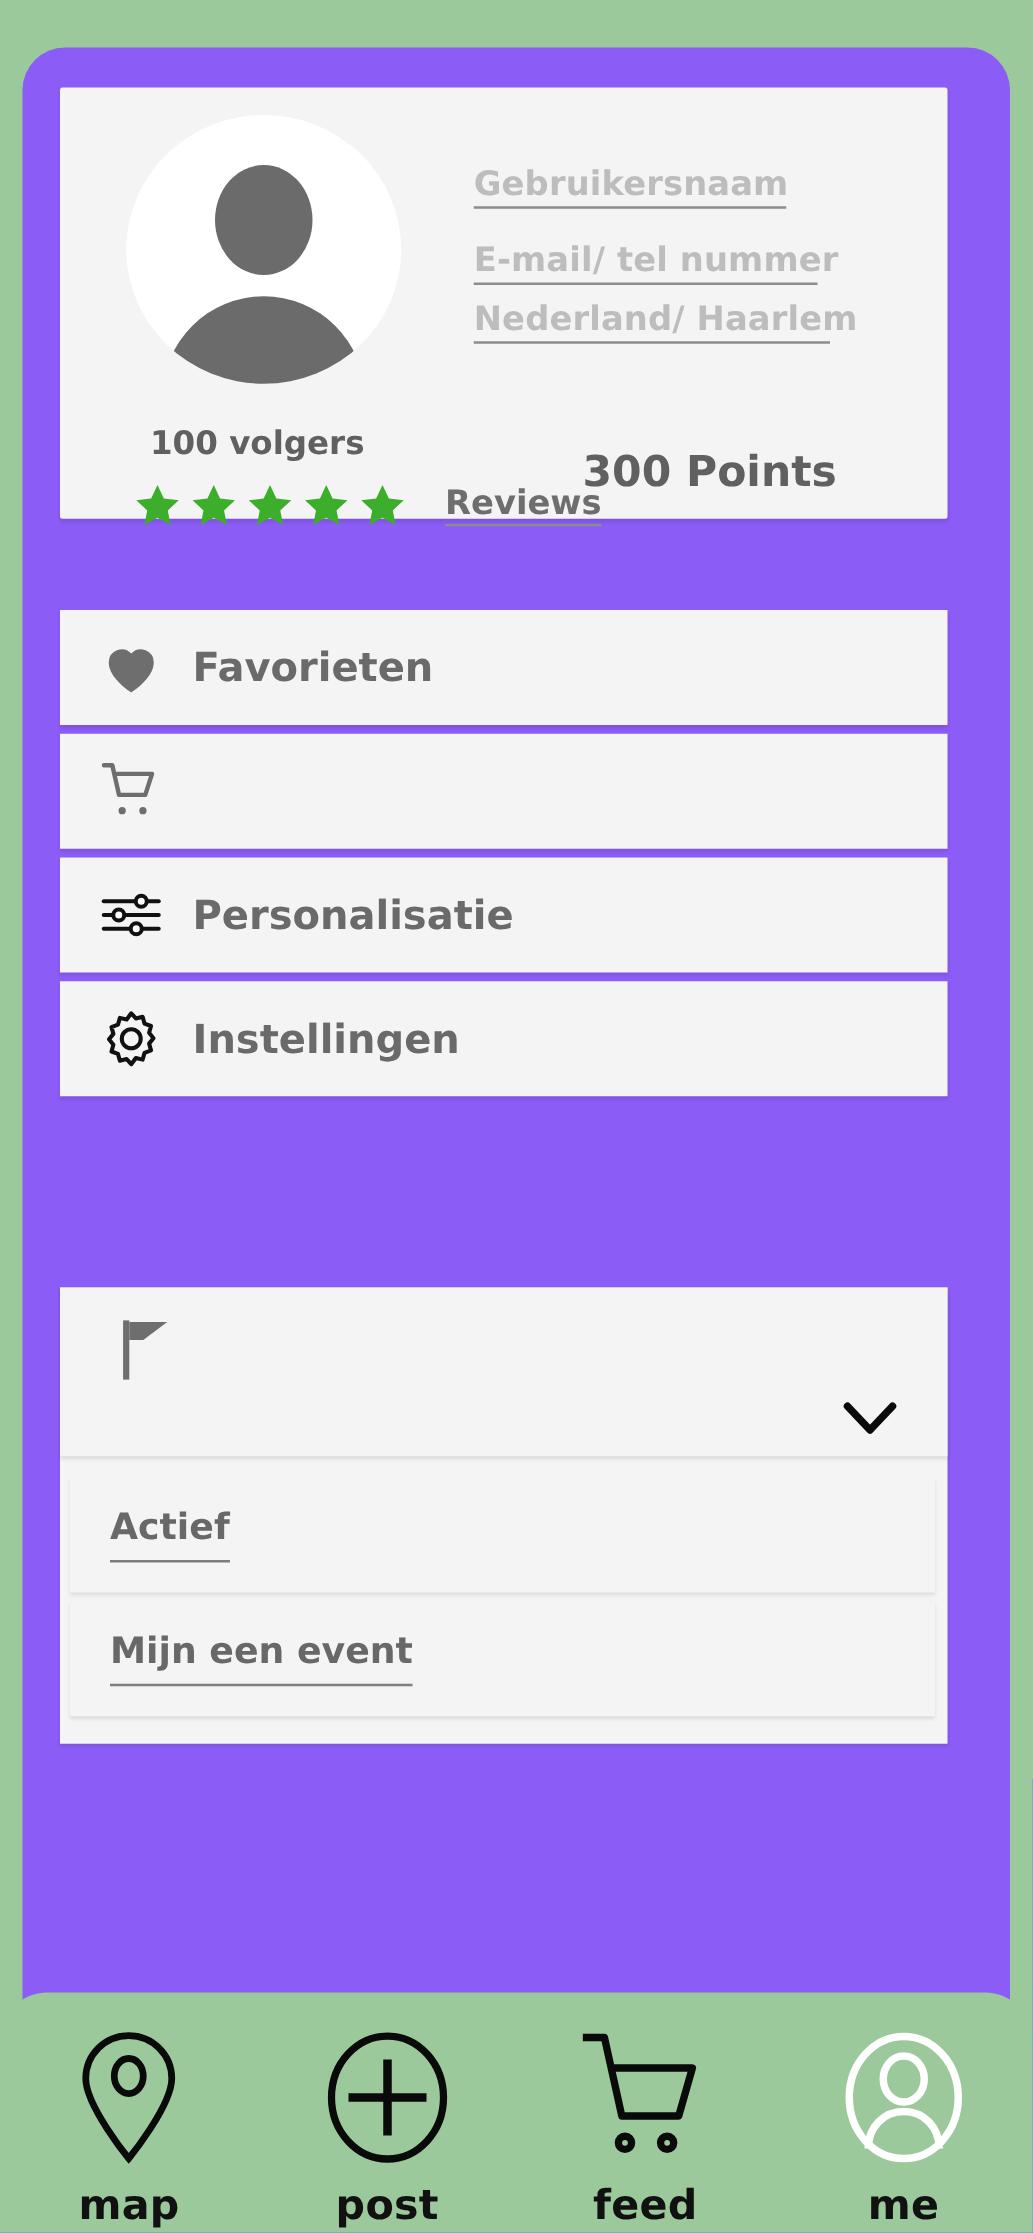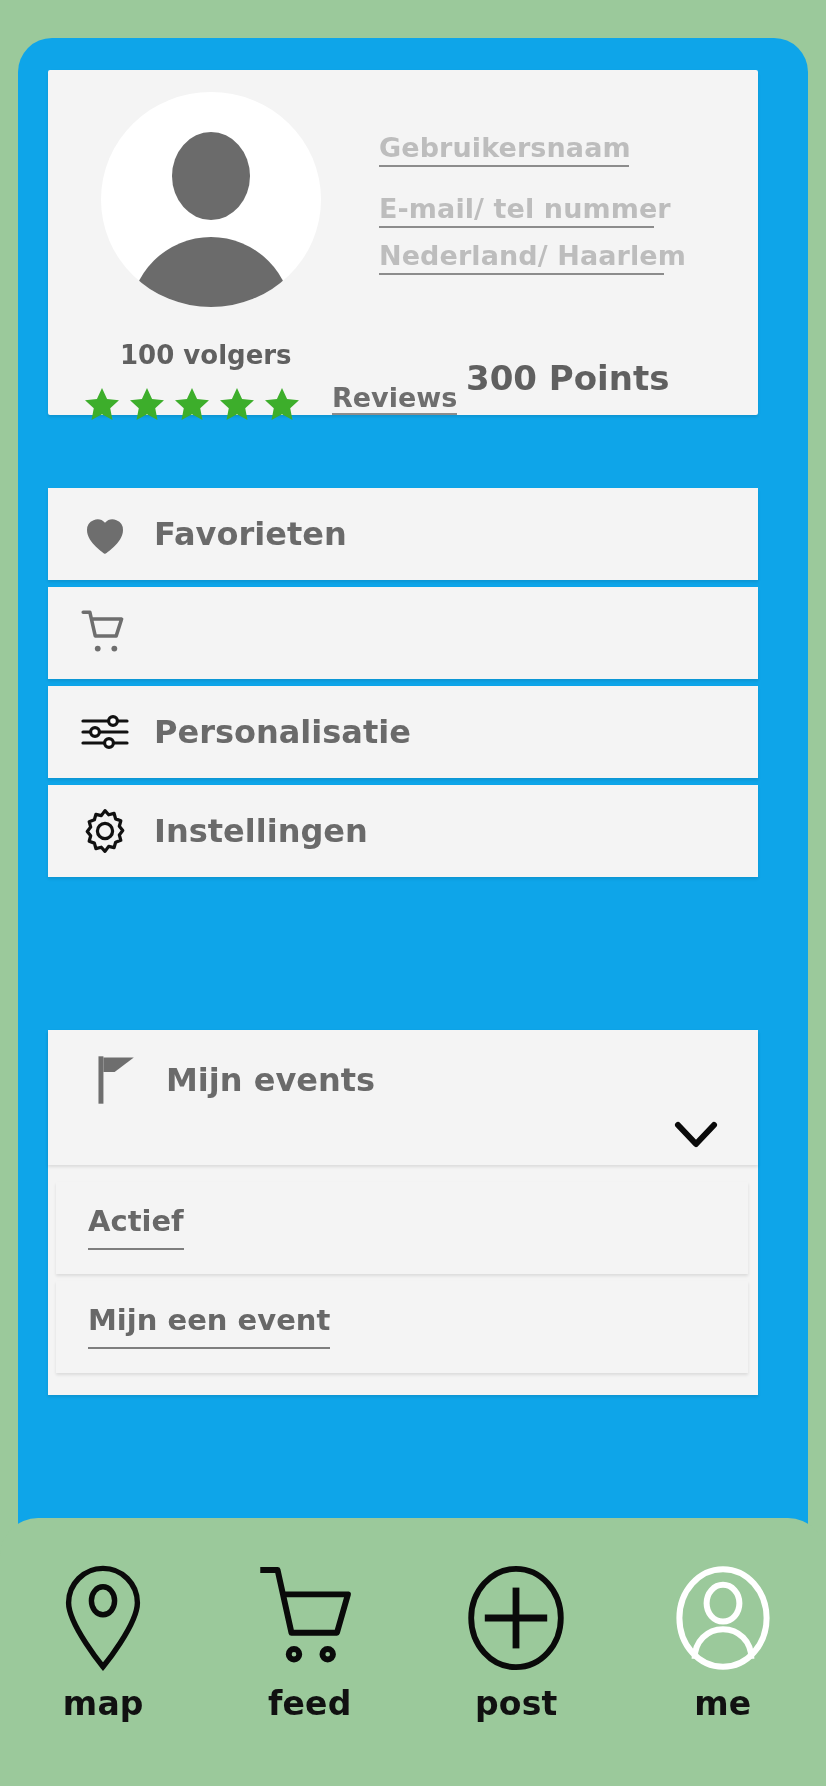--- a/index.html
+++ b/index.html
@@ -23,21 +23,21 @@
     background: #9BC99B;
     overflow: hidden;
   }
 
   #screen {
     position: absolute;
     left: 18px;
     top: 38px;
     width: 790px;
     height: 1710px;
-    background: #0ea5e9;
+    background: #8b5cf6;
     border-radius: 34px;
     overflow: hidden;
   }
 
   
   .card {
     background: #F4F4F4;
     box-shadow: 0 2px 3px rgba(0,0,0,0.10);
   }
 
@@ -110,24 +110,24 @@
     left: 418px;
     top: 288px;
     font-size: 34px;
     font-weight: bold;
     color: #606060;
     white-space: nowrap;
   }
 
   #rating-row {
     position: absolute;
-    left: 32px;
+    left: 56px;
     top: 314px;
     display: flex;
-    align-items: flex-start;
+    align-items: center;
     gap: 0;
   }
   #stars { display: flex; gap: 1px; }
   #stars svg { display: block; }
 
   #reviews-link {
     margin-left: 28px;
     font-size: 27px;
     font-weight: bold;
     color: #6E6E6E;
@@ -227,28 +227,28 @@
     background: #F4F4F4;
     box-shadow: 0 2px 3px rgba(0,0,0,0.10);
   }
 
   
   #bottom-nav {
     position: absolute;
     left: 0;
     bottom: 0;
     width: 826px;
-    height: 268px;
+    height: 192px;
     background: #9BC99B;
     border-top-left-radius: 38px;
     border-top-right-radius: 38px;
     display: flex;
     align-items: flex-start;
     justify-content: space-around;
-    padding-top: 44px;
+    padding-top: 28px;
     z-index: 5;
   }
   .nav-item {
     width: 170px;
     display: flex;
     flex-direction: column;
     align-items: center;
     gap: 10px;
   }
   .nav-icon { height: 112px; display: flex; align-items: center; justify-content: center; }
@@ -353,21 +353,20 @@
     <div id="events-group-bg"></div>
 
     <div id="events-header">
       <div class="inner">
         <span class="menu-icon">
           <svg width="48" height="56" viewBox="0 0 22 26">
             <rect x="2.4" y="2" width="2.3" height="22" fill="#6E6E6E"></rect>
             <path d="M4.7 2.6h14.1L9.9 9.3H4.7z" fill="#6E6E6E"></path>
           </svg>
         </span>
-        <span class="menu-label">Mijn events</span>
       </div>
       <span id="chevron">
         <svg width="48" height="32" viewBox="0 0 24 16" fill="none" stroke="#0A0A0A" stroke-width="3" stroke-linecap="round" stroke-linejoin="round">
           <polyline points="3,3 12,12.5 21,3"></polyline>
         </svg>
       </span>
     </div>
 
     <div class="sub-row" id="row-actief">
       <span class="sub-label">Actief</span>
@@ -382,44 +381,44 @@
   <div id="bottom-nav">
 
     <div class="nav-item">
       <span class="nav-icon">
         <svg width="96" height="112" viewBox="0 0 24 28" fill="none" stroke="#0A0A0A" stroke-width="1.35">
           <path d="M12 26.2C12 26.2 3.4 15.7 3.4 10.2A8.6 8.6 0 0112 1.6a8.6 8.6 0 018.6 8.6c0 5.5-8.6 16-8.6 16z"></path>
           <ellipse cx="12" cy="9.7" rx="2.9" ry="3.5"></ellipse>
         </svg>
       </span>
       <span class="nav-label">map</span>
+    </div>
+
+    <div class="nav-item">
+      <span class="nav-icon">
+        <svg width="108" height="112" viewBox="0 0 26 28" fill="none" stroke="#0A0A0A" stroke-width="1.45">
+          <ellipse cx="13" cy="14" rx="11.2" ry="12.3"></ellipse>
+          <line x1="13" y1="6.4" x2="13" y2="21.6" stroke-width="1.7"></line>
+          <line x1="5.2" y1="14" x2="20.8" y2="14" stroke-width="1.7"></line>
+        </svg>
+      </span>
+      <span class="nav-label">post</span>
     </div>
 
     <div class="nav-item">
       <span class="nav-icon">
         <svg width="118" height="112" viewBox="0 0 28 26" fill="none" stroke="#0A0A0A" stroke-width="1.4" stroke-linejoin="round">
           <path d="M2.2 1.6h4.1l3.3 14.9h10.8l2.6-9.1H7.3"></path>
           <circle cx="10.2" cy="21.6" r="1.25"></circle>
           <circle cx="18.2" cy="21.6" r="1.25"></circle>
         </svg>
       </span>
       <span class="nav-label">feed</span>
     </div>
 
-    <div class="nav-item">
-      <span class="nav-icon">
-        <svg width="108" height="112" viewBox="0 0 26 28" fill="none" stroke="#0A0A0A" stroke-width="1.45">
-          <ellipse cx="13" cy="14" rx="11.2" ry="12.3"></ellipse>
-          <line x1="13" y1="6.4" x2="13" y2="21.6" stroke-width="1.7"></line>
-          <line x1="5.2" y1="14" x2="20.8" y2="14" stroke-width="1.7"></line>
-        </svg>
-      </span>
-      <span class="nav-label">post</span>
-    </div>
-
     <div class="nav-item active">
       <span class="nav-icon">
         <svg width="104" height="112" viewBox="0 0 26 28" fill="none" stroke="#FFFFFF" stroke-width="1.5">
           <ellipse cx="13" cy="14" rx="10.9" ry="12.2"></ellipse>
           <ellipse cx="13" cy="10.3" rx="4.1" ry="4.6"></ellipse>
           <path d="M5.9 24.2c0-4.4 3.2-7.4 7.1-7.4s7.1 3 7.1 7.4"></path>
         </svg>
       </span>
       <span class="nav-label">me</span>
     </div>

